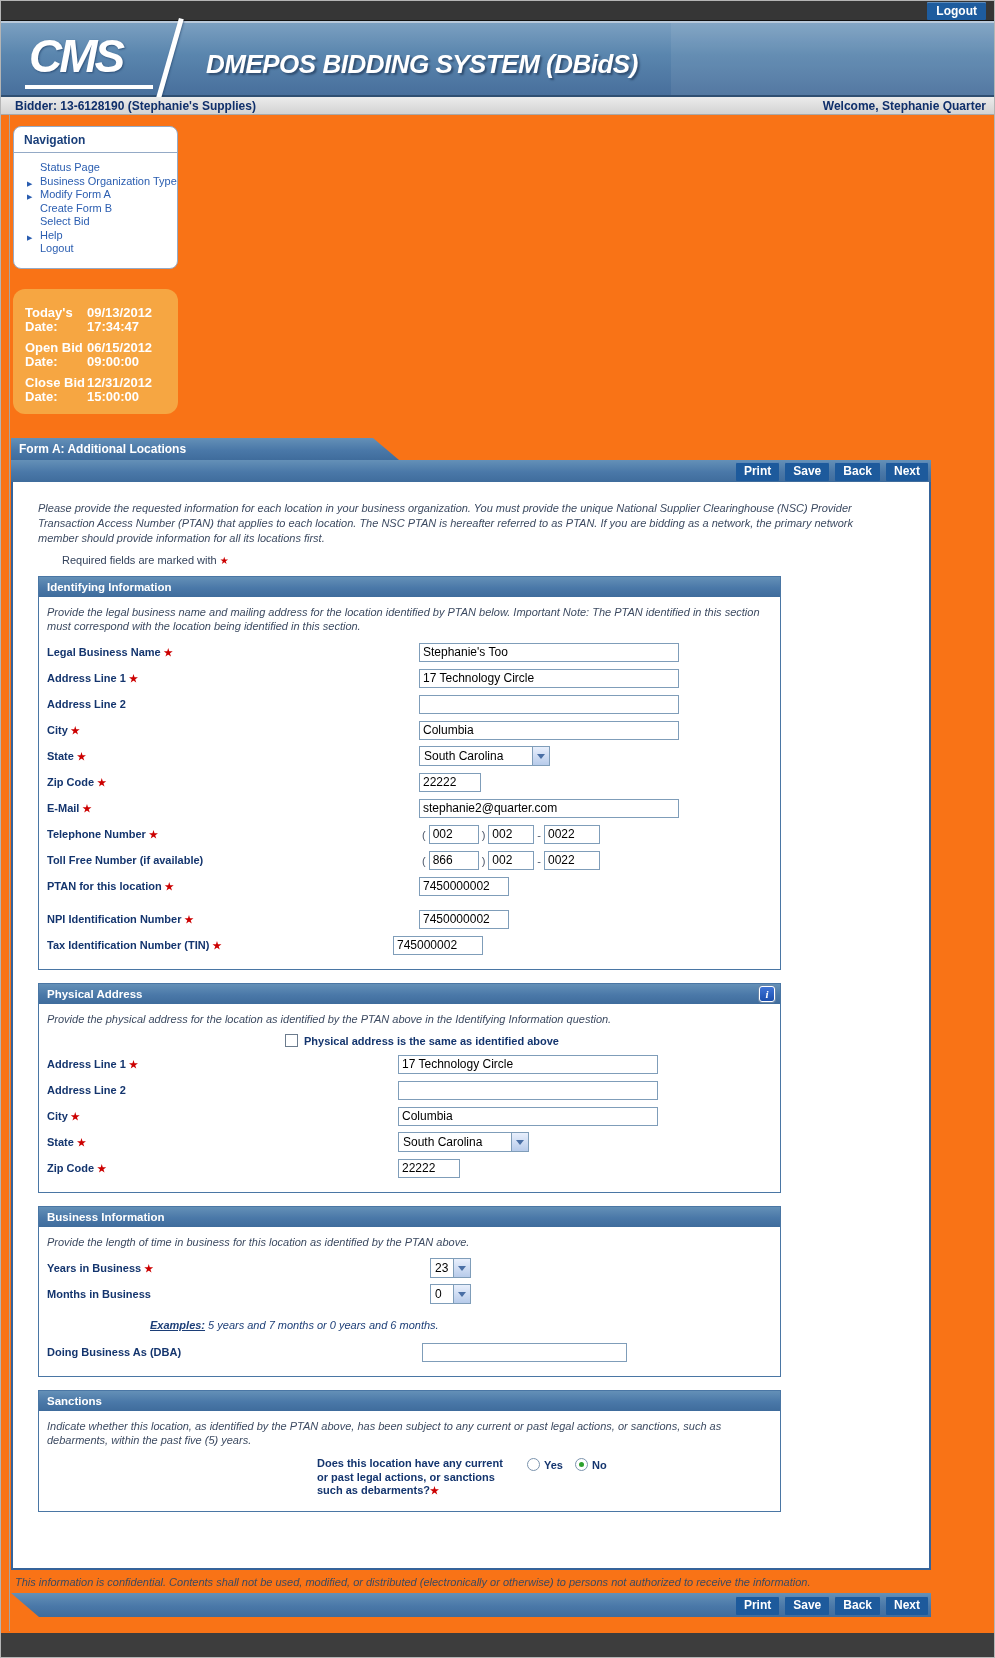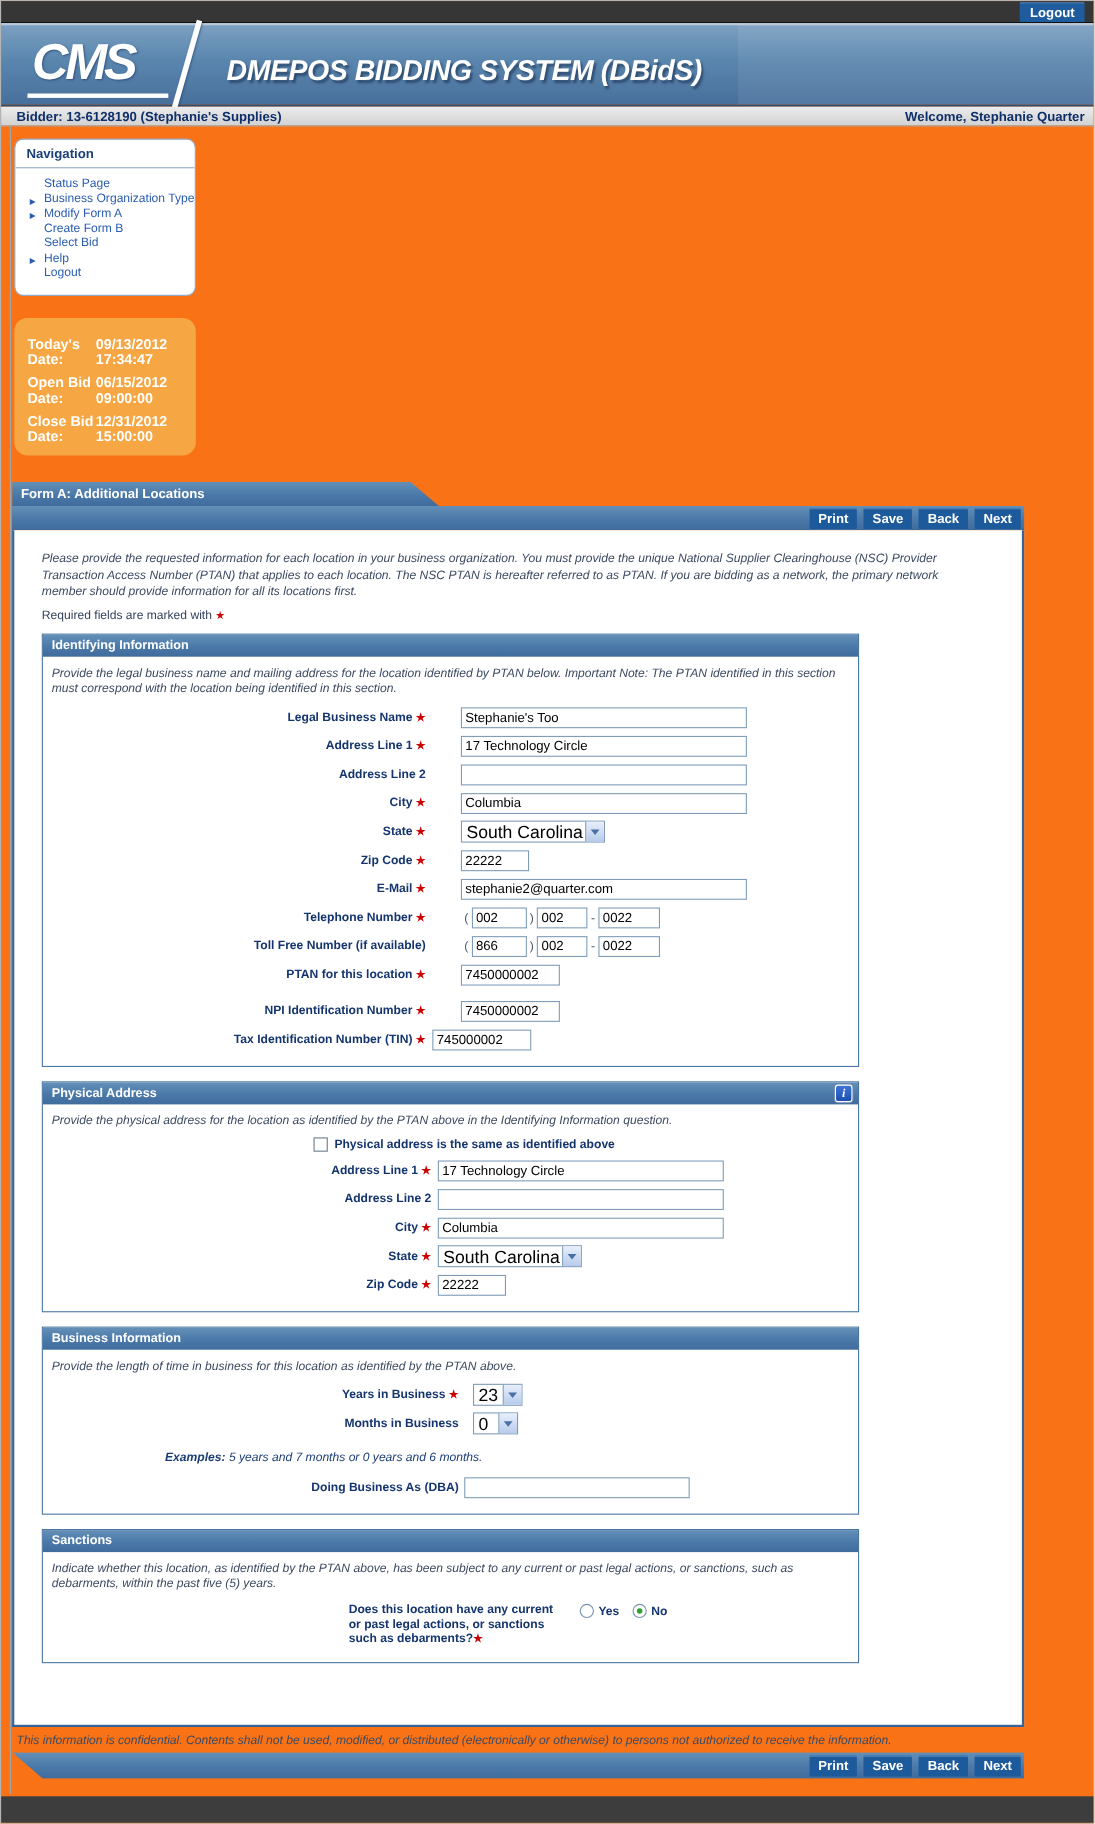--- a/index.html
+++ b/index.html
@@ -44,55 +44,55 @@
 
   
   .blue-grad { background:linear-gradient(180deg,#6490b7 0%, #4a78a8 55%, #3f6c9c 100%); }
   .formtab { margin-top:24px; margin-left:10px; width:388px; height:22px; color:#fff; font-size:12px; font-weight:bold; line-height:22px; padding-left:8px; clip-path:polygon(0 0, calc(100% - 26px) 0, 100% 100%, 0 100%); }
   .toolbar { margin-left:10px; width:920px; height:22px; display:flex; justify-content:flex-end; align-items:center; gap:6px; padding-right:3px; }
   .tb-btn { background:#1d5a9c; color:#fff; font-size:12px; font-weight:bold; padding:2px 8px 3px 8px; line-height:14px; border-radius:1px; box-shadow:inset 0 1px 0 rgba(255,255,255,.28); cursor:pointer; }
 
   .panel { margin-left:10px; width:920px; height:1088px; background:#fff; border-left:2px solid #35639a; border-right:2px solid #35639a; border-bottom:2px solid #35639a; padding:19px 0 0 25px; }
 
   .intro { width:845px; font-size:11px; font-style:italic; color:#3c4a61; line-height:15px; margin-bottom:8px; }
-  .required-note { font-size:11px; color:#34435c; margin-bottom:10px; }
+  .required-note { font-size:11px; color:#34435c; margin-bottom:10px;margin-left:24px; }
   .star { color:#cc0000; font-size:10px; }
 
   .section { width:743px; border:1px solid #4a76a4; margin-bottom:13px; background:#fff; }
   .section-header { position:relative; height:20px; line-height:20px; color:#fff; font-size:11.5px; font-weight:bold; padding-left:8px; }
   .section-body { padding:5px 8px 9px 8px; }
   .section-desc { font-size:11px; font-style:italic; color:#3c4a61; line-height:14px; margin:3px 0 8px 0; }
 
   .frow { display:flex; align-items:center; margin:4px 0; min-height:22px; }
-  .flabel { width:340px; text-align:right; font-size:11px; font-weight:bold; color:#14356e; }
+  .flabel { width:340px; text-align:left; font-size:11px; font-weight:bold; color:#14356e; }
   .sec-ident .fctrl { margin-left:32px; display:flex; align-items:flex-start; }
   .sec-phys  .flabel { width:345px; }
   .sec-phys  .fctrl { margin-left:6px; display:flex; align-items:center; }
   .sec-biz   .flabel { width:370px; }
   .sec-biz   .fctrl { margin-left:13px; display:flex; align-items:center; }
 
   input.txt { border:1px solid #7f9db9; height:19px; font-family:"Liberation Sans",sans-serif; font-size:12px; color:#000; padding:1px 3px; background:#fff; }
   .w260 { width:260px; } .w130 { width:131px; } .w62 { width:62px; } .w88 { width:90px; } .w205 { width:205px; }
   .wp1 { width:50px; } .wp2 { width:46px; } .wp3 { width:56px; }
   .sep { font-size:11px; color:#4a5568; margin:0 3px; align-self:flex-end; line-height:18px; }
 
   .sel { display:inline-flex; border:1px solid #7f9db9; height:20px; background:#fff; align-items:stretch; cursor:pointer; }
-  .sel-text { padding:2px 4px 0 4px; font-size:16px; color:#000; white-space:nowrap; }
+  .sel-text { padding:2px 4px 0 4px; font-size:12px; color:#000; white-space:nowrap; }
   .sel-btn { width:17px; background:linear-gradient(#e8effc,#b7cbea); border-left:1px solid #7f9db9; position:relative; }
   .sel-btn::after { content:""; position:absolute; left:4px; top:7px; border-left:4px solid transparent; border-right:4px solid transparent; border-top:5px solid #4a6fa5; }
   .sel-sm .sel-text { min-width:22px; }
 
   .checkbox-row { display:flex; align-items:center; margin:8px 0 6px 238px; }
   .checkbox { width:13px; height:13px; border:1px solid #6b7b8d; background:#fff; margin-right:6px; cursor:pointer; }
   .checkbox-label { font-size:11px; font-weight:bold; color:#14356e; }
 
   .info-icon { position:absolute; right:5px; top:2px; width:16px; height:16px; background:linear-gradient(#3f74d8,#1b4fae); border:1px solid #fff; border-radius:3px; color:#fff; font-family:"Liberation Serif",serif; font-weight:bold; font-style:italic; font-size:11px; text-align:center; line-height:14px; box-shadow:0 0 0 1px #6b87a8; cursor:pointer; }
 
   .examples-row { margin:14px 0 10px 103px; font-size:11px; font-style:italic; color:#1c3e77; }
-  .examples-label { font-weight:bold; }
+  .examples-label { font-weight:bold;text-decoration:underline; }
 
   .question-row { display:flex; margin:10px 0 4px 270px; }
   .question-text { width:196px; font-size:11px; font-weight:bold; color:#14356e; line-height:13.5px; }
   .radio-group { display:flex; align-items:flex-start; margin-left:14px; padding-top:1px; }
   .radio { width:13px; height:13px; border-radius:50%; border:1px solid #7b93ad; background:#fff; display:inline-block; position:relative; margin-right:4px; cursor:pointer; }
   .radio.checked::after { content:""; position:absolute; left:3px; top:3px; width:5px; height:5px; border-radius:50%; background:#2da12d; }
   .radio-label { font-size:11px; font-weight:bold; color:#14356e; margin-right:12px; line-height:14px; }
 
   .confidential { margin:6px 0 0 14px; font-size:11px; font-style:italic; color:#3c4a61; }
   .toolbar-bottom { margin-top:5px; margin-left:10px; width:920px; height:24px; display:flex; justify-content:flex-end; align-items:center; gap:6px; padding-right:3px; clip-path:polygon(0 0, 100% 0, 100% 100%, 28px 100%); }

